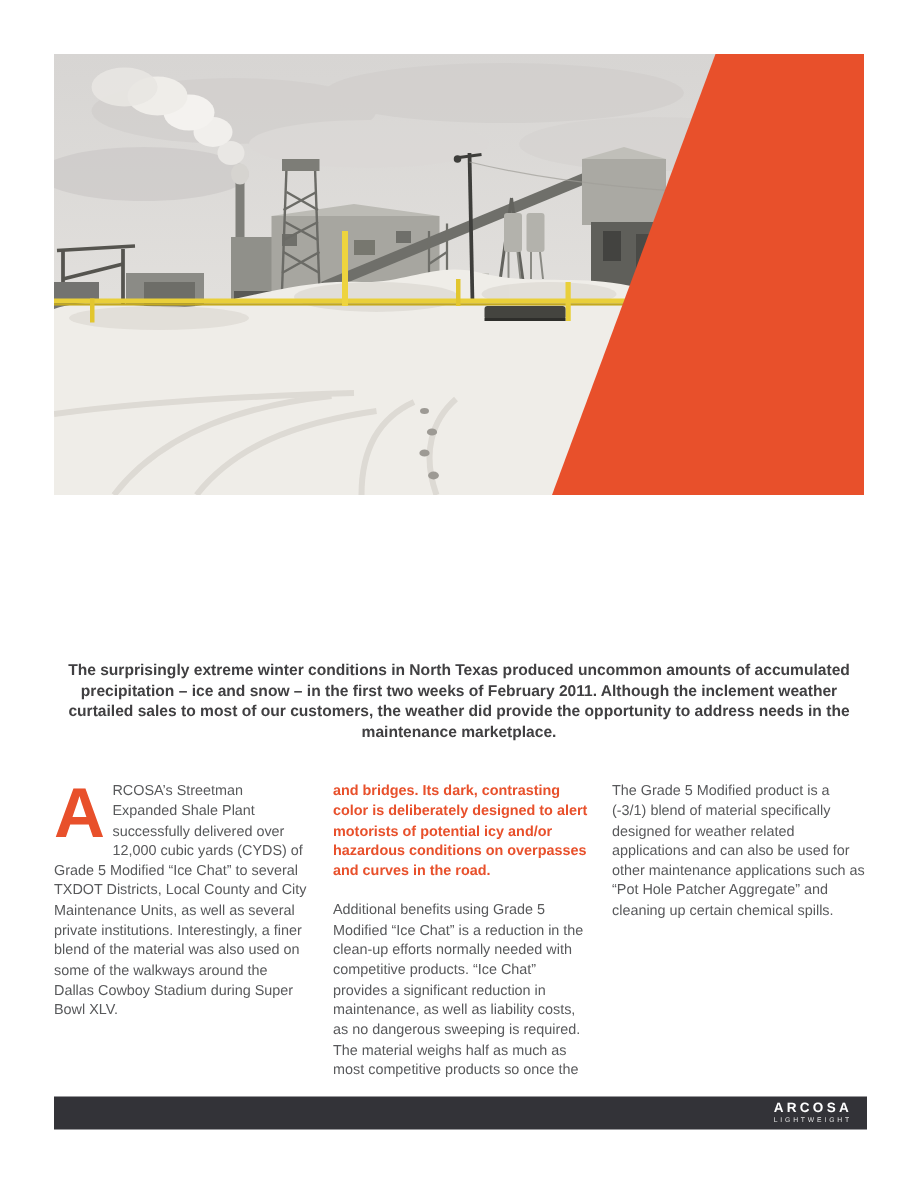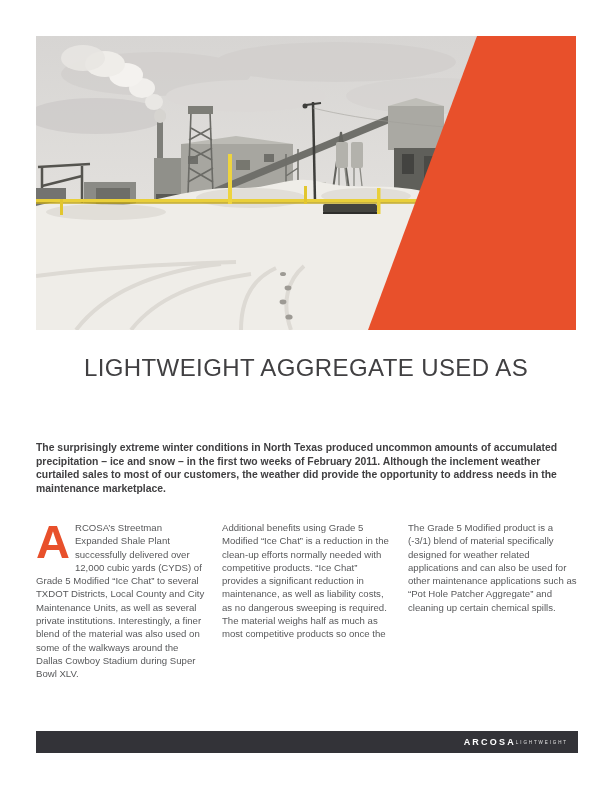--- a/index.html
+++ b/index.html
@@ -9,40 +9,40 @@
   }
   .hero{position:absolute;left:36px;top:36px;width:540px;height:294px;}
   .hero svg{display:block;}
   .headline{
     position:absolute;top:353px;left:0;width:612px;margin:0;
     text-align:center;font-weight:400;font-size:24px;line-height:30.5px;
     letter-spacing:0.4px;color:#414042;
   }
   .intro{
     position:absolute;top:441px;left:36px;width:540px;margin:0;
-    font-weight:700;font-size:10.4px;line-height:13.6px;
+    text-align:center;font-weight:700;font-size:10.4px;line-height:13.6px;
     color:#414042;
   }
   .cols{
     position:absolute;top:521px;left:36px;width:542px;
     display:flex;gap:16px;font-size:9.6px;line-height:13.3px;color:#58595b;
   }
   .col{flex:1;min-width:0;}
   .col p{margin:0 0 13px 0;}
   .hl{color:#e8502b;font-weight:700;}
   .dropcap{
     float:left;color:#e8502b;font-weight:700;font-size:47px;line-height:38px;
     margin:2px 5px 0 0;
   }
   .footer-bar{
     position:absolute;left:36px;top:731px;width:542px;height:22px;
     background:#333338;display:flex;align-items:center;justify-content:flex-end;
     box-sizing:border-box;padding-right:10px;
   }
-  .brand-wrap{display:flex;flex-direction:row;align-items:center;}
+  .brand-wrap{display:flex;flex-direction:column;align-items:center;}
   .brand{color:#ffffff;font-weight:700;font-size:9px;letter-spacing:2.2px;line-height:9px;}
   .brand-sub{color:#e2e2e2;font-size:4.5px;letter-spacing:1.9px;line-height:6px;margin-top:1.5px;}
 </style>
 </head>
 <body>
 
 <div class="hero">
   <svg viewBox="0 0 540 294" width="540" height="294" role="img">
     <defs>
       <linearGradient id="sky" x1="0" y1="0" x2="0" y2="1">
@@ -141,30 +141,30 @@
       <ellipse cx="247" cy="238" rx="3" ry="2"></ellipse>
       <ellipse cx="252" cy="252" rx="3.4" ry="2.4"></ellipse>
       <ellipse cx="247" cy="266" rx="3.4" ry="2.4"></ellipse>
       <ellipse cx="253" cy="281" rx="3.6" ry="2.6"></ellipse>
     </g>
     <polygon points="441,0 540,0 540,294 332,294" fill="#e8502b"></polygon>
   </svg>
 </div>
 
 <h1 class="headline">
-  <div>LIGHTWEIGHT AGGREGATE USED AS</div>
 </h1>
 
 <p class="intro">The surprisingly extreme winter conditions in North Texas produced uncommon amounts of accumulated precipitation – ice and snow – in the first two weeks of February 2011. Although the inclement weather curtailed sales to most of our customers, the weather did provide the opportunity to address needs in the maintenance marketplace.</p>
 
 <div class="cols">
   <div class="col">
     <p><span class="dropcap">A</span><span>RCOSA’s Streetman Expanded Shale Plant successfully delivered over 12,000 cubic yards (CYDS) of Grade 5 Modified “Ice Chat” to several TXDOT Districts, Local County and City Maintenance Units, as well as several private institutions. Interestingly, a finer blend of the material was also used on some of the walkways around the Dallas Cowboy Stadium during Super Bowl XLV.</span></p>
   </div>
   <div class="col">
+    <p class="hl">and bridges. Its dark, contrasting color is deliberately designed to alert motorists of potential icy and/or hazardous conditions on overpasses and curves in the road.</p>
     <p>Additional benefits using Grade 5 Modified “Ice Chat” is a reduction in the clean-up efforts normally needed with competitive products. “Ice Chat” provides a significant reduction in maintenance, as well as liability costs, as no dangerous sweeping is required. The material weighs half as much as most competitive products so once the</p>
   </div>
   <div class="col">
     <p>The Grade 5 Modified product is a (-3/1) blend of material specifically designed for weather related applications and can also be used for other maintenance applications such as “Pot Hole Patcher Aggregate” and cleaning up certain chemical spills.</p>
   </div>
 </div>
 
 <div class="footer-bar">
   <div class="brand-wrap">
     <div class="brand">ARCOSA</div>

